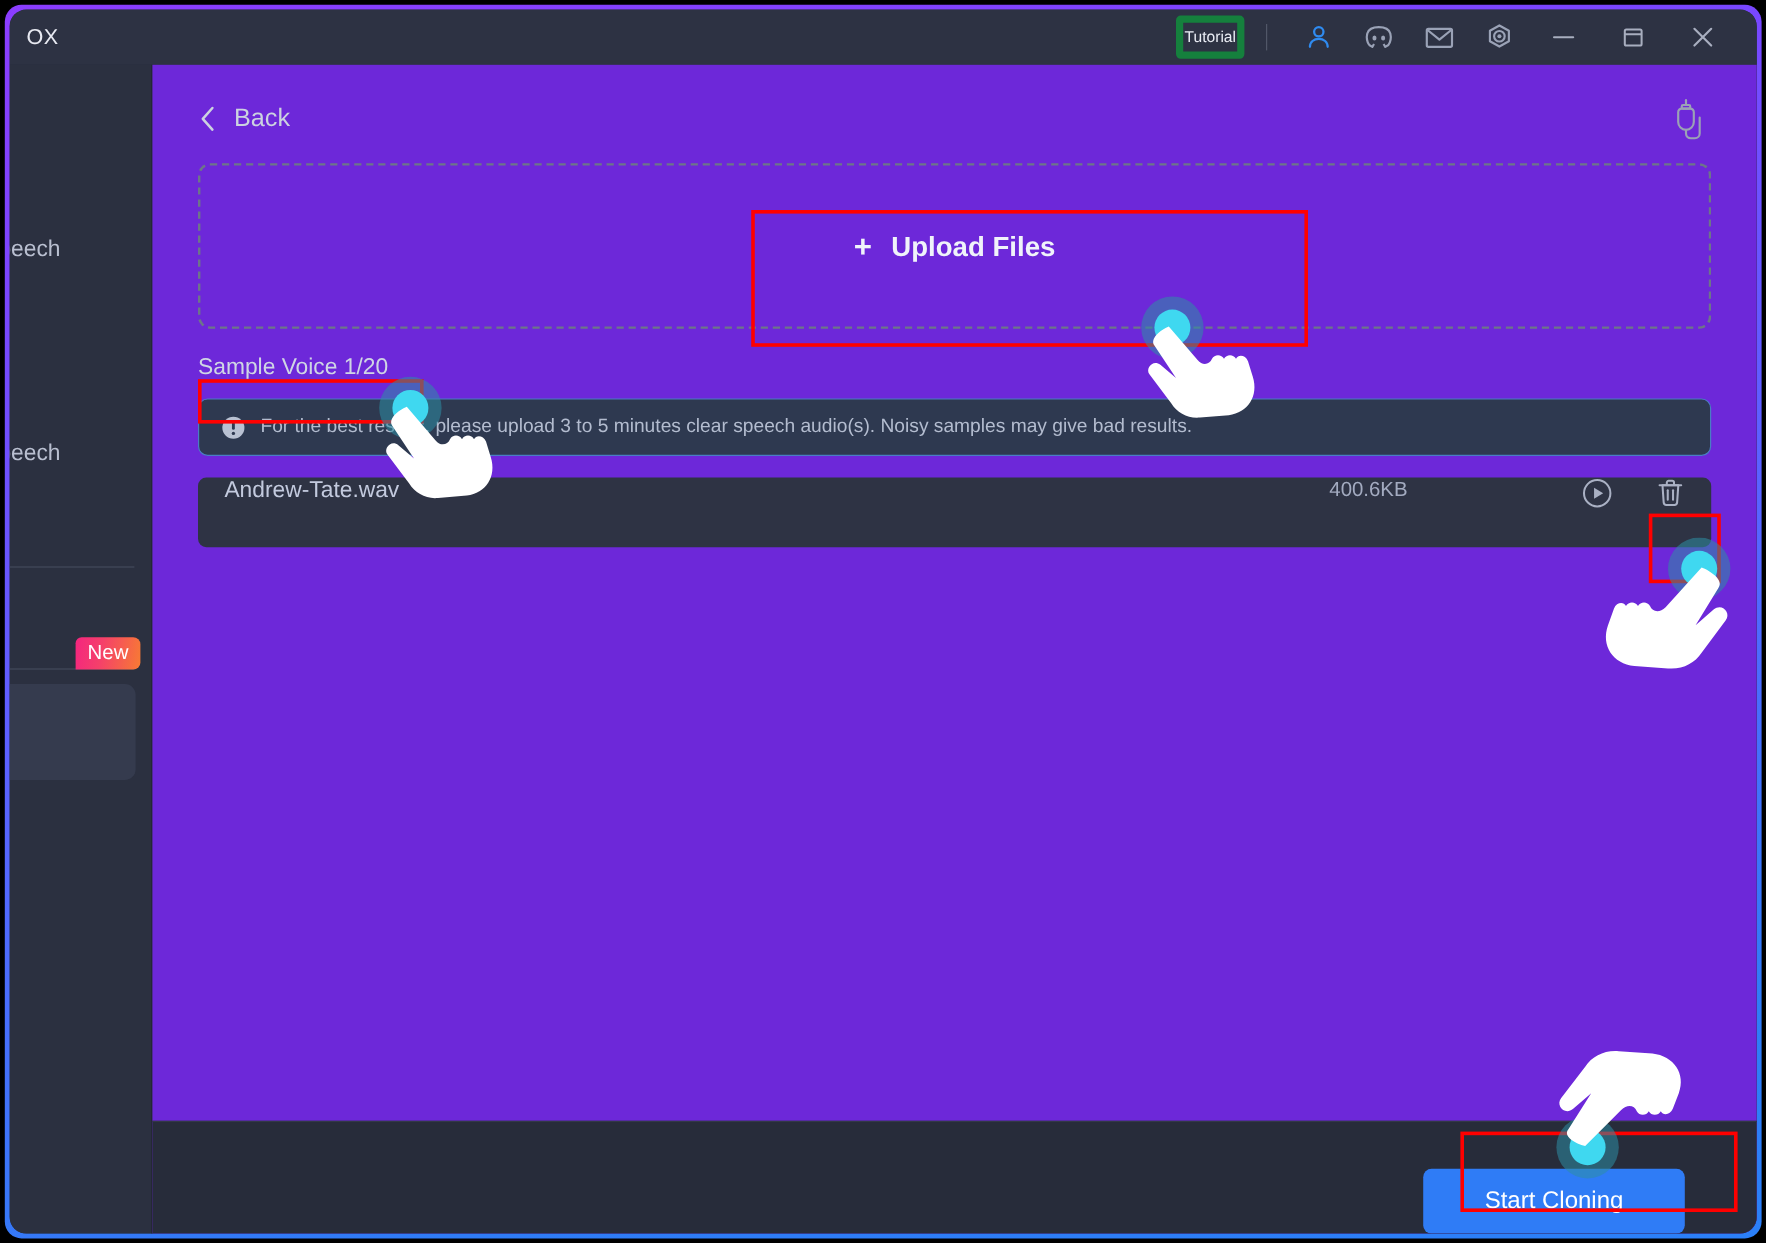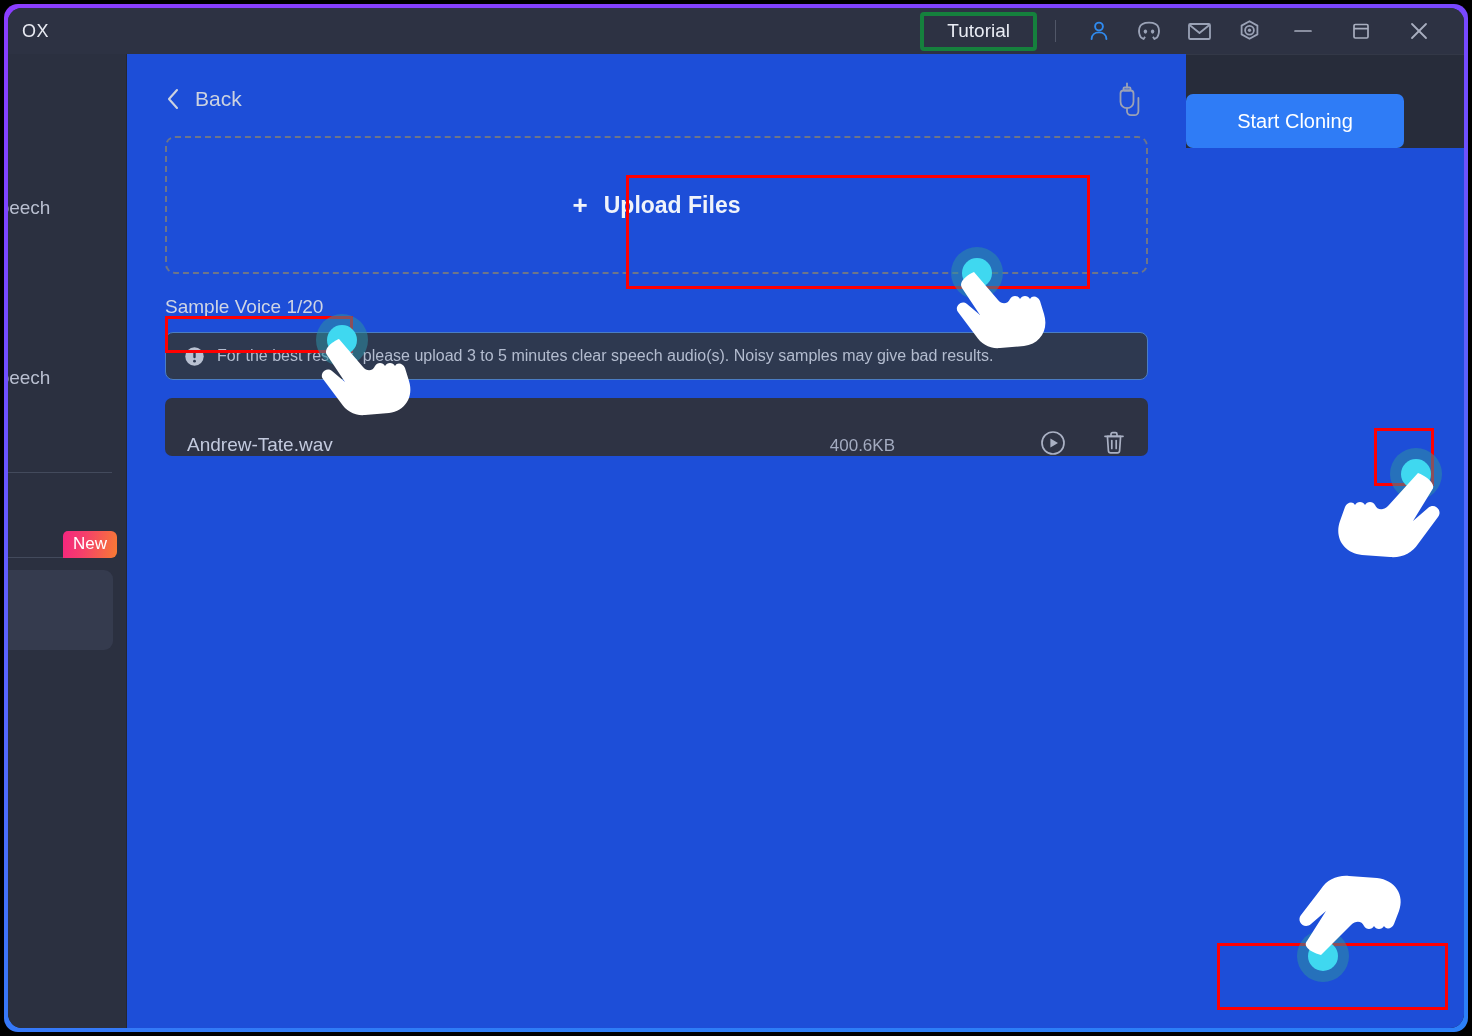--- a/index.html
+++ b/index.html
@@ -42,25 +42,25 @@
     white-space: nowrap;
     overflow: hidden;
   }
   #title-right {
     margin-left: auto;
     display: flex; align-items: center;
     height: 100%;
     padding-right: 16px;
   }
   #tutorial-button {
-    border: 4px solid #15803d;
+    border: 6px solid #15803d;
     border-radius: 4px;
     color: #e9ecf4;
-    font-size: 19px;
-    padding: 4px 23px 5px;
+    font-size: 13px;
+    padding: 4px 1px 5px;
     background: transparent;
     cursor: pointer;
     white-space: nowrap;
   }
   .tb-divider {
     width: 1px; height: 22px;
     background: #515768;
     margin: 0 18px;
   }
   .tb-icon {
@@ -119,22 +119,23 @@
     font-size: 17px;
     font-weight: normal;
     padding: 3px 10px 4px;
     border-radius: 5px 6px 6px 0;
   }
 
   
   #main-panel {
     flex: 1;
     position: relative;
-    background: #1d4ed8;
+    background: #6d28d9;
     display: flex;
+    flex-direction: column;
   }
   #main-scroll {
     flex: 1;
     position: relative;
     padding: 0 38px;
   }
 
   
   #back-row {
     display: flex; align-items: center;
@@ -200,21 +201,21 @@
     color: #b3bccf;
     font-size: 16px;
   }
 
   
   #file-row {
     margin-top: 18px;
     height: 58px;
     background: #2e3344;
     border-radius: 7px;
-    display: flex; align-items: flex-end;
+    display: flex; align-items: flex-start;
     padding: 0 22px;
   }
   #file-name {
     color: #c3cade;
     font-size: 19px;
   }
   #file-size {
     margin-left: auto;
     color: #a3abc0;
     font-size: 17px;

